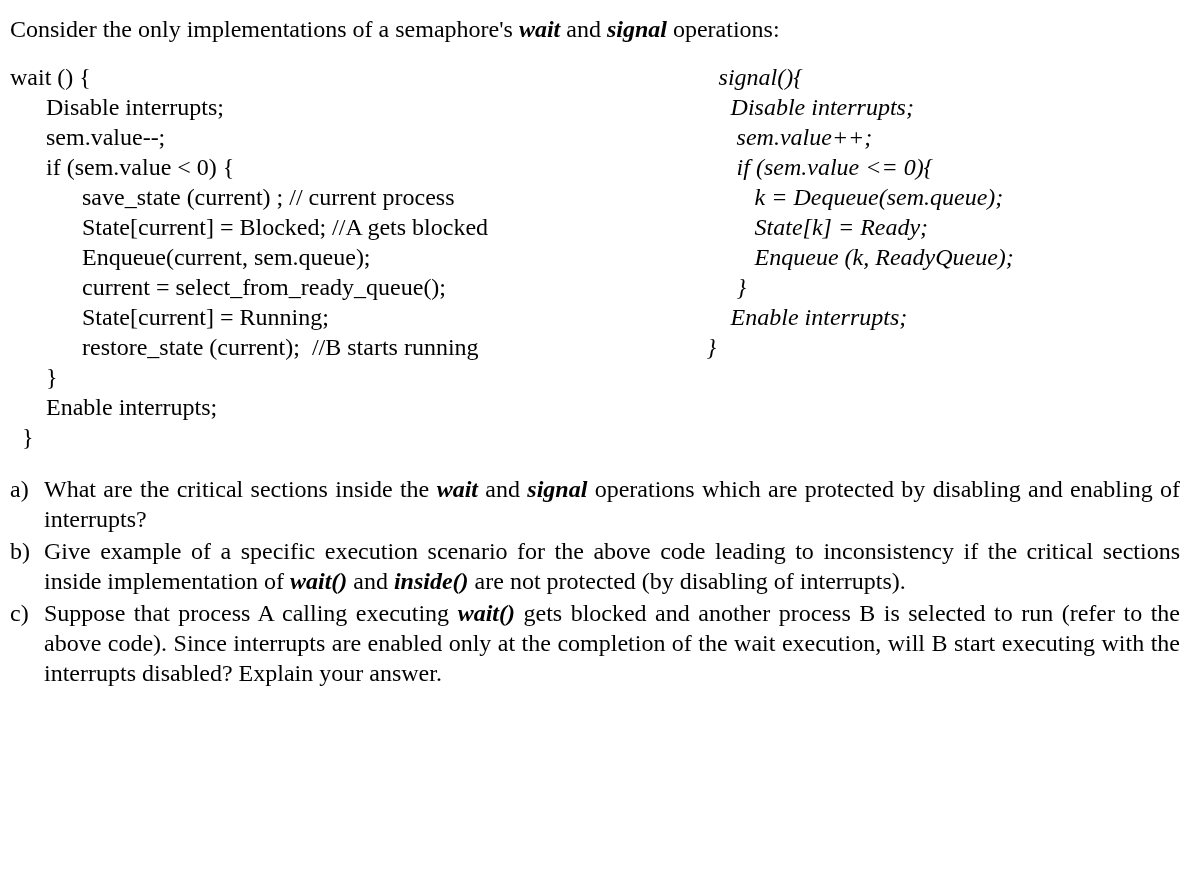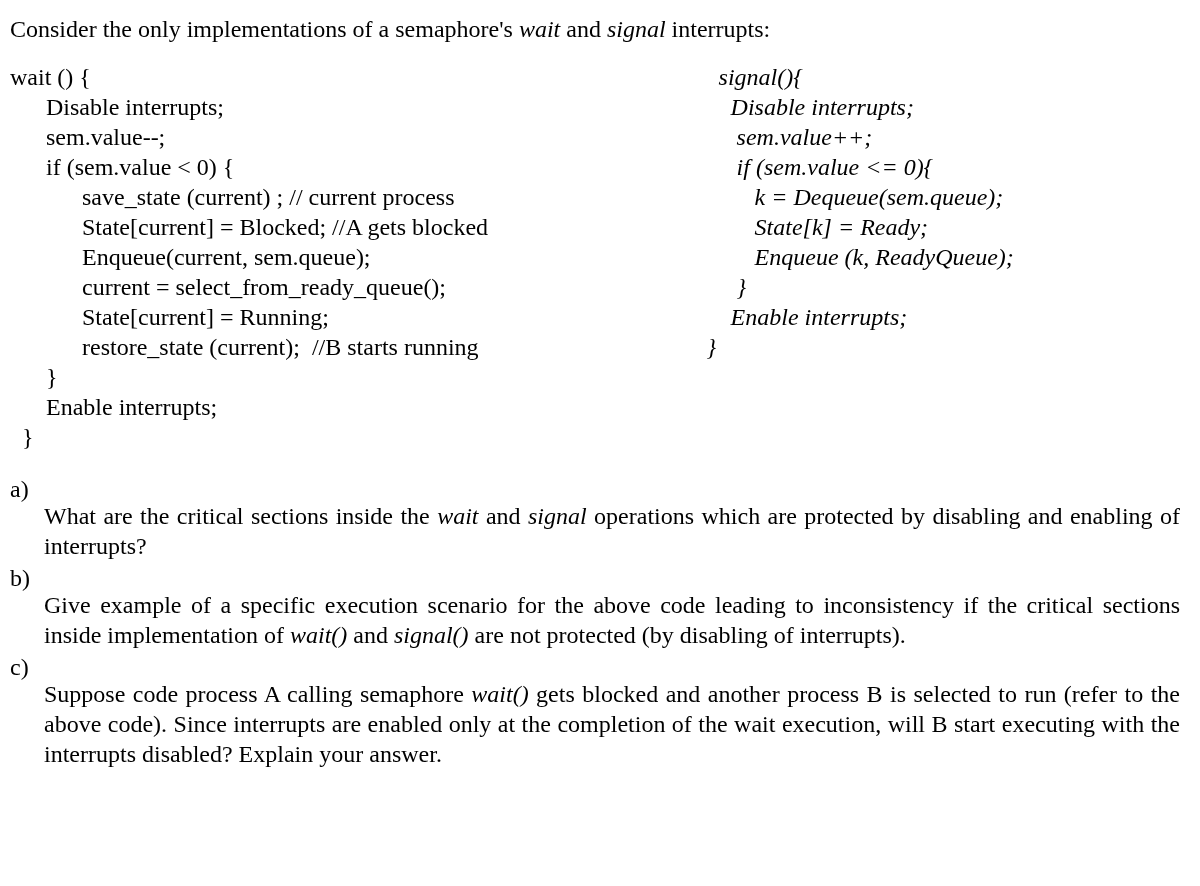--- a/index.html
+++ b/index.html
@@ -14,20 +14,21 @@
     line-height: 1.25;
     padding: 14px 20px 30px 10px;
     width: 1200px;
     box-sizing: border-box;
   }
   .intro {
     margin-bottom: 18px;
   }
   .italic {
     font-style: italic;
+    font-weight: bold;
   }
   .code-columns {
     display: flex;
     flex-direction: row;
     justify-content: space-between;
     margin-bottom: 22px;
   }
   .code-block {
     white-space: pre;
     font-family: "Times New Roman", Times, serif;
@@ -50,28 +51,27 @@
     display: flex;
     flex-direction: row;
     margin-bottom: 2px;
   }
   .q-label {
     flex: 0 0 34px;
   }
   .q-body {
     flex: 1 1 auto;
     text-align: justify;
-    margin-top: 27px;
   }
 </style>
 </head>
 <body>
 
 <div class="intro">
-  <span>Consider the only implementations of a semaphore's </span><span class="italic">wait</span><span> and </span><span class="italic">signal</span><span> interrupts:</span>
+  <span>Consider the only implementations of a semaphore's </span><span class="italic">wait</span><span> and </span><span class="italic">signal</span><span> operations:</span>
 </div>
 
 <div class="code-columns">
   <div class="code-block col-left">wait () {
       Disable interrupts;
       sem.value--;
       if (sem.value &lt; 0) {
             save_state (current) ; // current process
             State[current] = Blocked; //A gets blocked
             Enqueue(current, sem.queue);
@@ -96,22 +96,22 @@
 <ul class="questions">
   <li class="q-item">
     <div class="q-label">a)</div>
     <div class="q-body">
       <span>What are the critical sections inside the </span><span class="italic">wait</span><span> and </span><span class="italic">signal</span><span> operations which are protected by disabling and enabling of interrupts?</span>
     </div>
   </li>
   <li class="q-item">
     <div class="q-label">b)</div>
     <div class="q-body">
-      <span>Give example of a specific execution scenario for the above code leading to inconsistency if the critical sections inside implementation of </span><span class="italic">wait()</span><span> and </span><span class="italic">signal()</span><span> are not protected (by disabling of interrupts).</span>
+      <span>Give example of a specific execution scenario for the above code leading to inconsistency if the critical sections inside implementation of </span><span class="italic">wait()</span><span> and </span><span class="italic">inside()</span><span> are not protected (by disabling of interrupts).</span>
     </div>
   </li>
   <li class="q-item">
     <div class="q-label">c)</div>
     <div class="q-body">
-      <span>Suppose code process A calling semaphore </span><span class="italic">wait()</span><span> gets blocked and another process B is selected to run (refer to the above code). Since interrupts are enabled only at the completion of the wait execution, will B start executing with the interrupts disabled? Explain your answer.</span>
+      <span>Suppose that process A calling executing </span><span class="italic">wait()</span><span> gets blocked and another process B is selected to run (refer to the above code). Since interrupts are enabled only at the completion of the wait execution, will B start executing with the interrupts disabled? Explain your answer.</span>
     </div>
   </li>
 </ul>
 
 </body></html>

